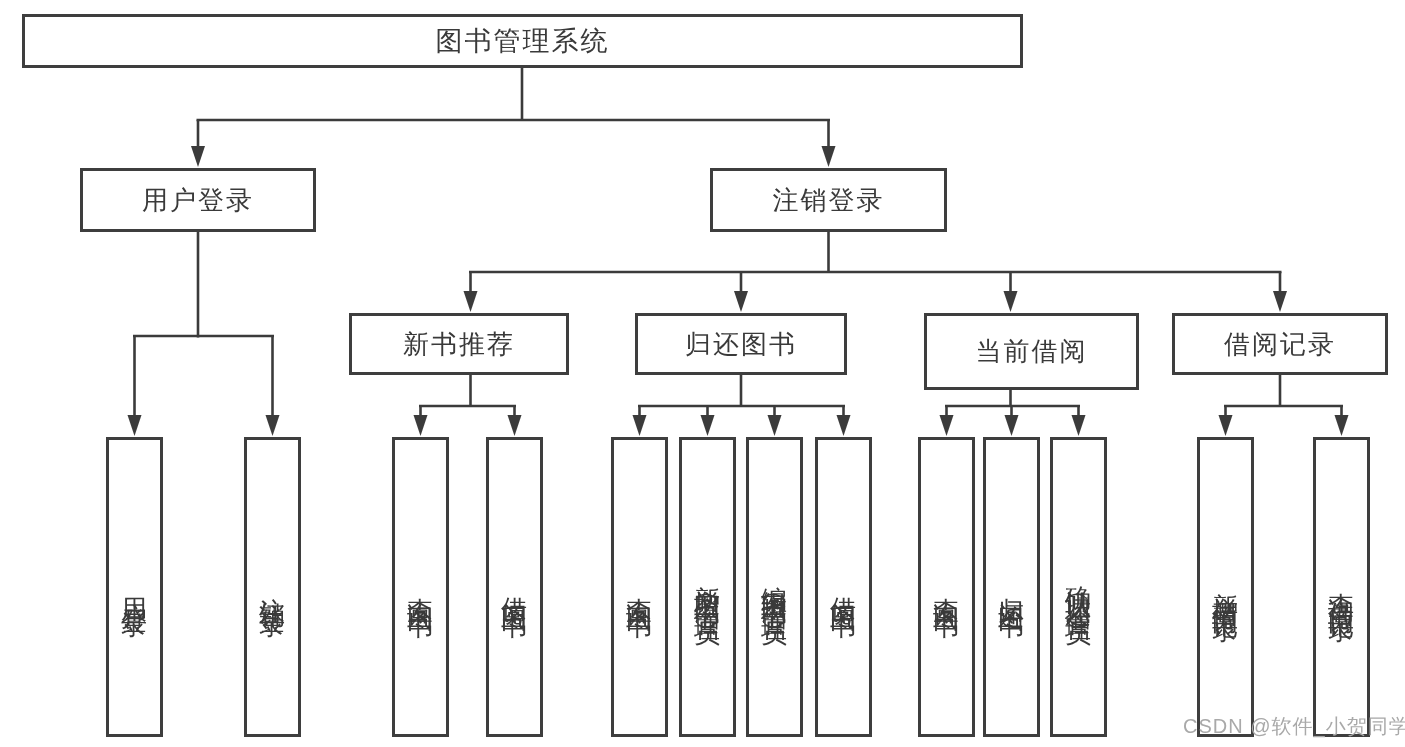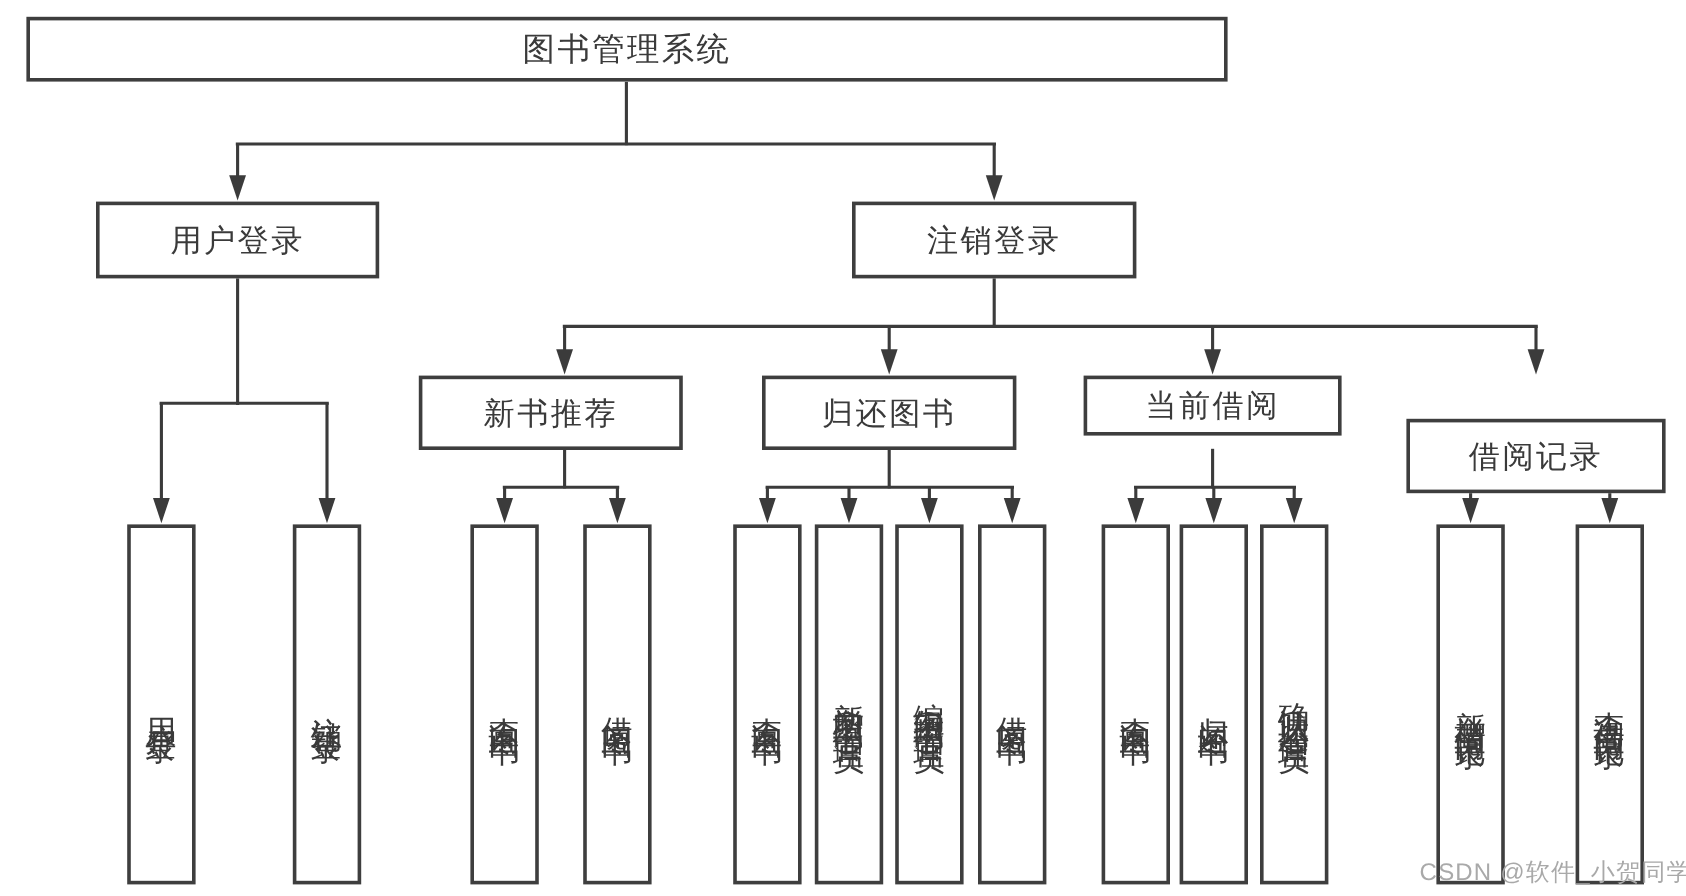--- a/index.html
+++ b/index.html
@@ -131,24 +131,24 @@
   <div class="box h" style="left:710px;top:168px;width:237px;height:64px;">
     <span class="lbl">注销登录</span>
   </div>
 
   <div class="box h" style="left:349px;top:313px;width:220px;height:62px;">
     <span class="lbl">新书推荐</span>
   </div>
   <div class="box h" style="left:635px;top:313px;width:212px;height:62px;">
     <span class="lbl">归还图书</span>
   </div>
-  <div class="box h" style="left:903px;top:313px;width:215px;height:50px;">
+  <div class="box h" style="left:924px;top:313px;width:215px;height:77px;">
     <span class="lbl">当前借阅</span>
   </div>
-  <div class="box h" style="left:1172px;top:313px;width:216px;height:62px;margin-top:36px;">
+  <div class="box h" style="left:1172px;top:313px;width:216px;height:62px;">
     <span class="lbl">借阅记录</span>
   </div>
 
   <div class="box v" style="left:106px;top:437px;width:57px;height:300px;">
     <span class="lbl">用户登录</span>
   </div>
   <div class="box v" style="left:244px;top:437px;width:57px;height:300px;">
     <span class="lbl">注销登录</span>
   </div>
 

